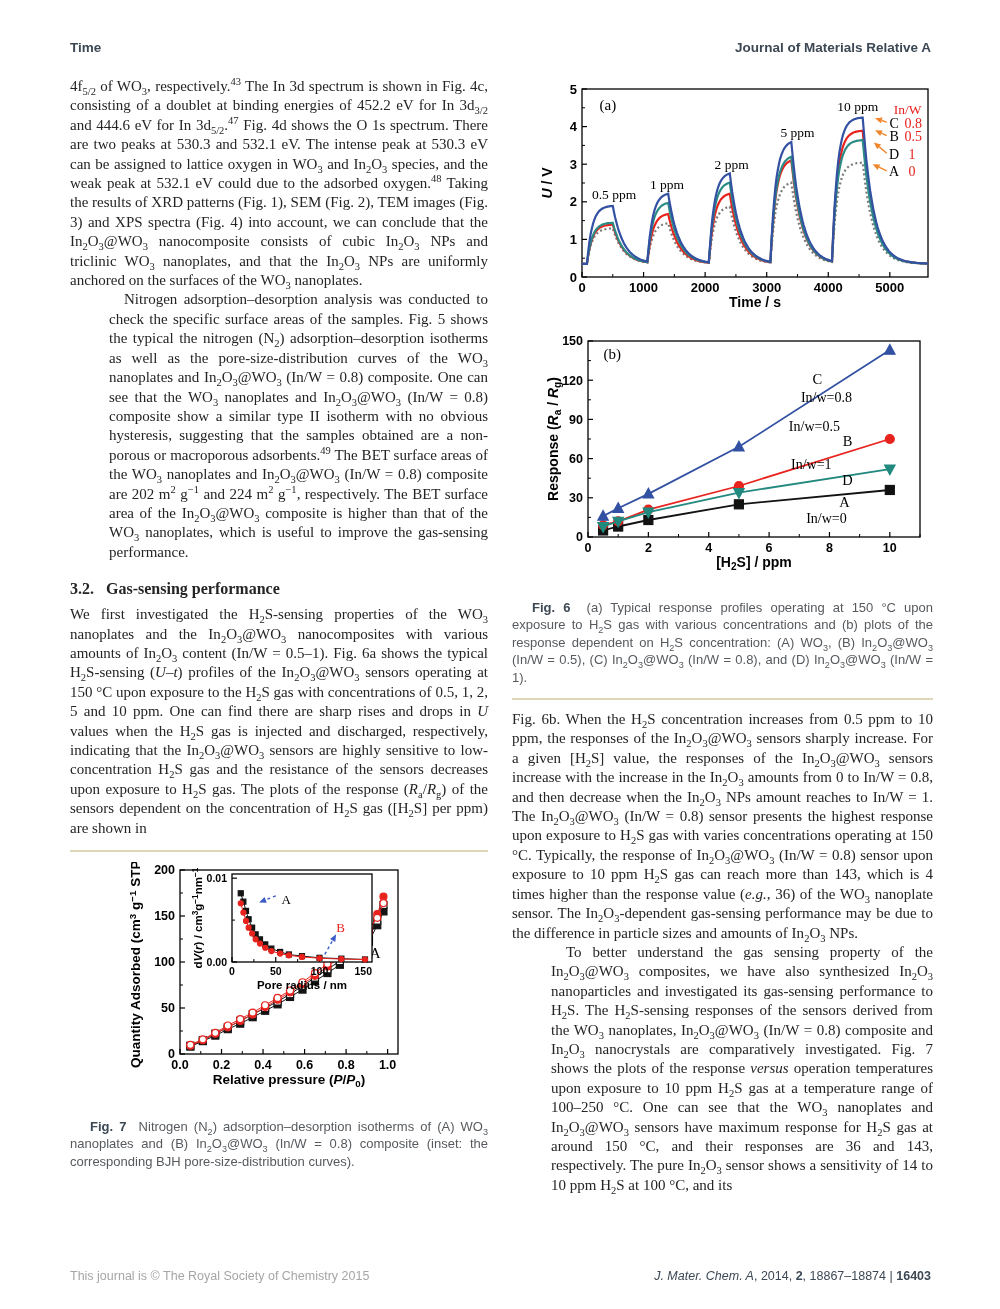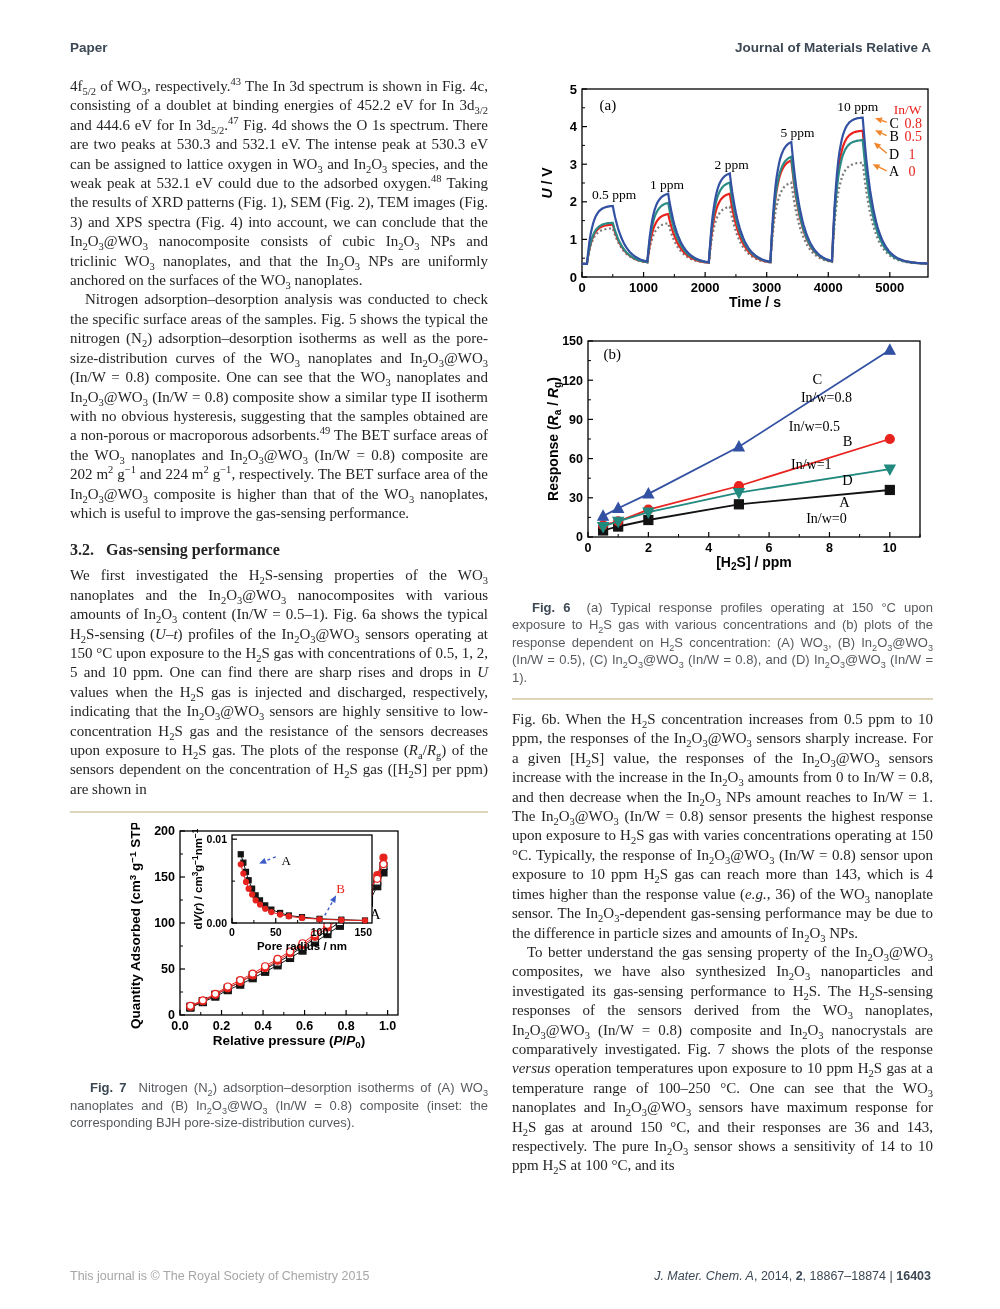--- a/index.html
+++ b/index.html
@@ -5,21 +5,21 @@
   html,body{margin:0;padding:0;}
   body{width:1000px;height:1309px;position:relative;background:#ffffff;
        font-family:"Liberation Serif",serif;color:#242424;overflow:hidden;}
   .page{padding:40px 0 0 70px;width:861px;}
   .hdr{display:flex;justify-content:space-between;align-items:baseline;width:861px;
        font-family:"Liberation Sans",sans-serif;font-size:13.5px;font-weight:700;color:#3c4854;}
   .cols{display:flex;gap:24px;margin-top:22px;}
   .colL{width:419px;}
   .colR{width:421px;}
   p.body{font-size:15px;line-height:19.4px;text-align:justify;margin:0;}
-  p.ind{text-indent:15px;}
+  p.ind{text-indent:15px;margin-left:39px;}
   h3.sec{font-size:16px;margin:18px 0 7px 0;font-weight:700;color:#242424;}
   .sep{height:2px;background:#ddd6bb;margin:12px 0 10px 0;}
   .cap{font-family:"Liberation Sans",sans-serif;font-size:13px;line-height:17.4px;
        color:#565a5e;text-align:justify;margin-top:10px;}
   .cap b{color:#3c4854;padding-left:20px;}
   sub,sup{font-size:70%;line-height:0;}
   .chart svg{display:block;}
   .fig6a{margin-left:26px;}
   .fig6b{margin-left:26px;margin-top:2px;}
   .fig5{margin-left:46px;margin-top:6px;}
@@ -27,21 +27,21 @@
        justify-content:space-between;font-family:"Liberation Sans",sans-serif;font-size:12.5px;}
   .ftr .l{color:#a6a6a6;}
   .ftr .r{color:#3c4854;}
 </style>
 </head>
 <body>
 
 <div class="page">
 
   <div class="hdr">
-    <span>Paper</span>
+    <span>Time</span>
     <span>Journal of Materials Relative A</span>
   </div>
 
   <div class="cols">
 
     <div class="colL">
       <p class="body">4f<sub>5/2</sub> of WO<sub>3</sub>, respectively.<sup>43</sup> The In 3d spectrum is shown in Fig. 4c, consisting of a doublet at binding energies of 452.2 eV for In 3d<sub>3/2</sub> and 444.6 eV for In 3d<sub>5/2</sub>.<sup>47</sup> Fig. 4d shows the O 1s spectrum. There are two peaks at 530.3 and 532.1 eV. The intense peak at 530.3 eV can be assigned to lattice oxygen in WO<sub>3</sub> and In<sub>2</sub>O<sub>3</sub> species, and the weak peak at 532.1 eV could due to the adsorbed oxygen.<sup>48</sup> Taking the results of XRD patterns (Fig. 1), SEM (Fig. 2), TEM images (Fig. 3) and XPS spectra (Fig. 4) into account, we can conclude that the In<sub>2</sub>O<sub>3</sub>@WO<sub>3</sub> nanocomposite consists of cubic In<sub>2</sub>O<sub>3</sub> NPs and triclinic WO<sub>3</sub> nanoplates, and that the In<sub>2</sub>O<sub>3</sub> NPs are uniformly anchored on the surfaces of the WO<sub>3</sub> nanoplates.</p>
       <p class="body ind">Nitrogen adsorption–desorption analysis was conducted to check the specific surface areas of the samples. Fig. 5 shows the typical the nitrogen (N<sub>2</sub>) adsorption–desorption isotherms as well as the pore-size-distribution curves of the WO<sub>3</sub> nanoplates and In<sub>2</sub>O<sub>3</sub>@WO<sub>3</sub> (In/W = 0.8) composite. One can see that the WO<sub>3</sub> nanoplates and In<sub>2</sub>O<sub>3</sub>@WO<sub>3</sub> (In/W = 0.8) composite show a similar type II isotherm with no obvious hysteresis, suggesting that the samples obtained are a non-porous or macroporous adsorbents.<sup>49</sup> The BET surface areas of the WO<sub>3</sub> nanoplates and In<sub>2</sub>O<sub>3</sub>@WO<sub>3</sub> (In/W = 0.8) composite are 202 m<sup>2</sup> g<sup>−1</sup> and 224 m<sup>2</sup> g<sup>−1</sup>, respectively. The BET surface area of the In<sub>2</sub>O<sub>3</sub>@WO<sub>3</sub> composite is higher than that of the WO<sub>3</sub> nanoplates, which is useful to improve the gas-sensing performance.</p>
       <h3 class="sec">3.2.&nbsp;&nbsp;&nbsp;Gas-sensing performance</h3>
       <p class="body">We first investigated the H<sub>2</sub>S-sensing properties of the WO<sub>3</sub> nanoplates and the In<sub>2</sub>O<sub>3</sub>@WO<sub>3</sub> nanocomposites with various amounts of In<sub>2</sub>O<sub>3</sub> content (In/W = 0.5–1). Fig. 6a shows the typical H<sub>2</sub>S-sensing (<i>U–t</i>) profiles of the In<sub>2</sub>O<sub>3</sub>@WO<sub>3</sub> sensors operating at 150 °C upon exposure to the H<sub>2</sub>S gas with concentrations of 0.5, 1, 2, 5 and 10 ppm. One can find there are sharp rises and drops in <i>U</i> values when the H<sub>2</sub>S gas is injected and discharged, respectively, indicating that the In<sub>2</sub>O<sub>3</sub>@WO<sub>3</sub> sensors are highly sensitive to low-concentration H<sub>2</sub>S gas and the resistance of the sensors decreases upon exposure to H<sub>2</sub>S gas. The plots of the response (<i>R</i><sub>a</sub>/<i>R</i><sub>g</sub>) of the sensors dependent on the concentration of H<sub>2</sub>S gas ([H<sub>2</sub>S] per ppm) are shown in</p>

